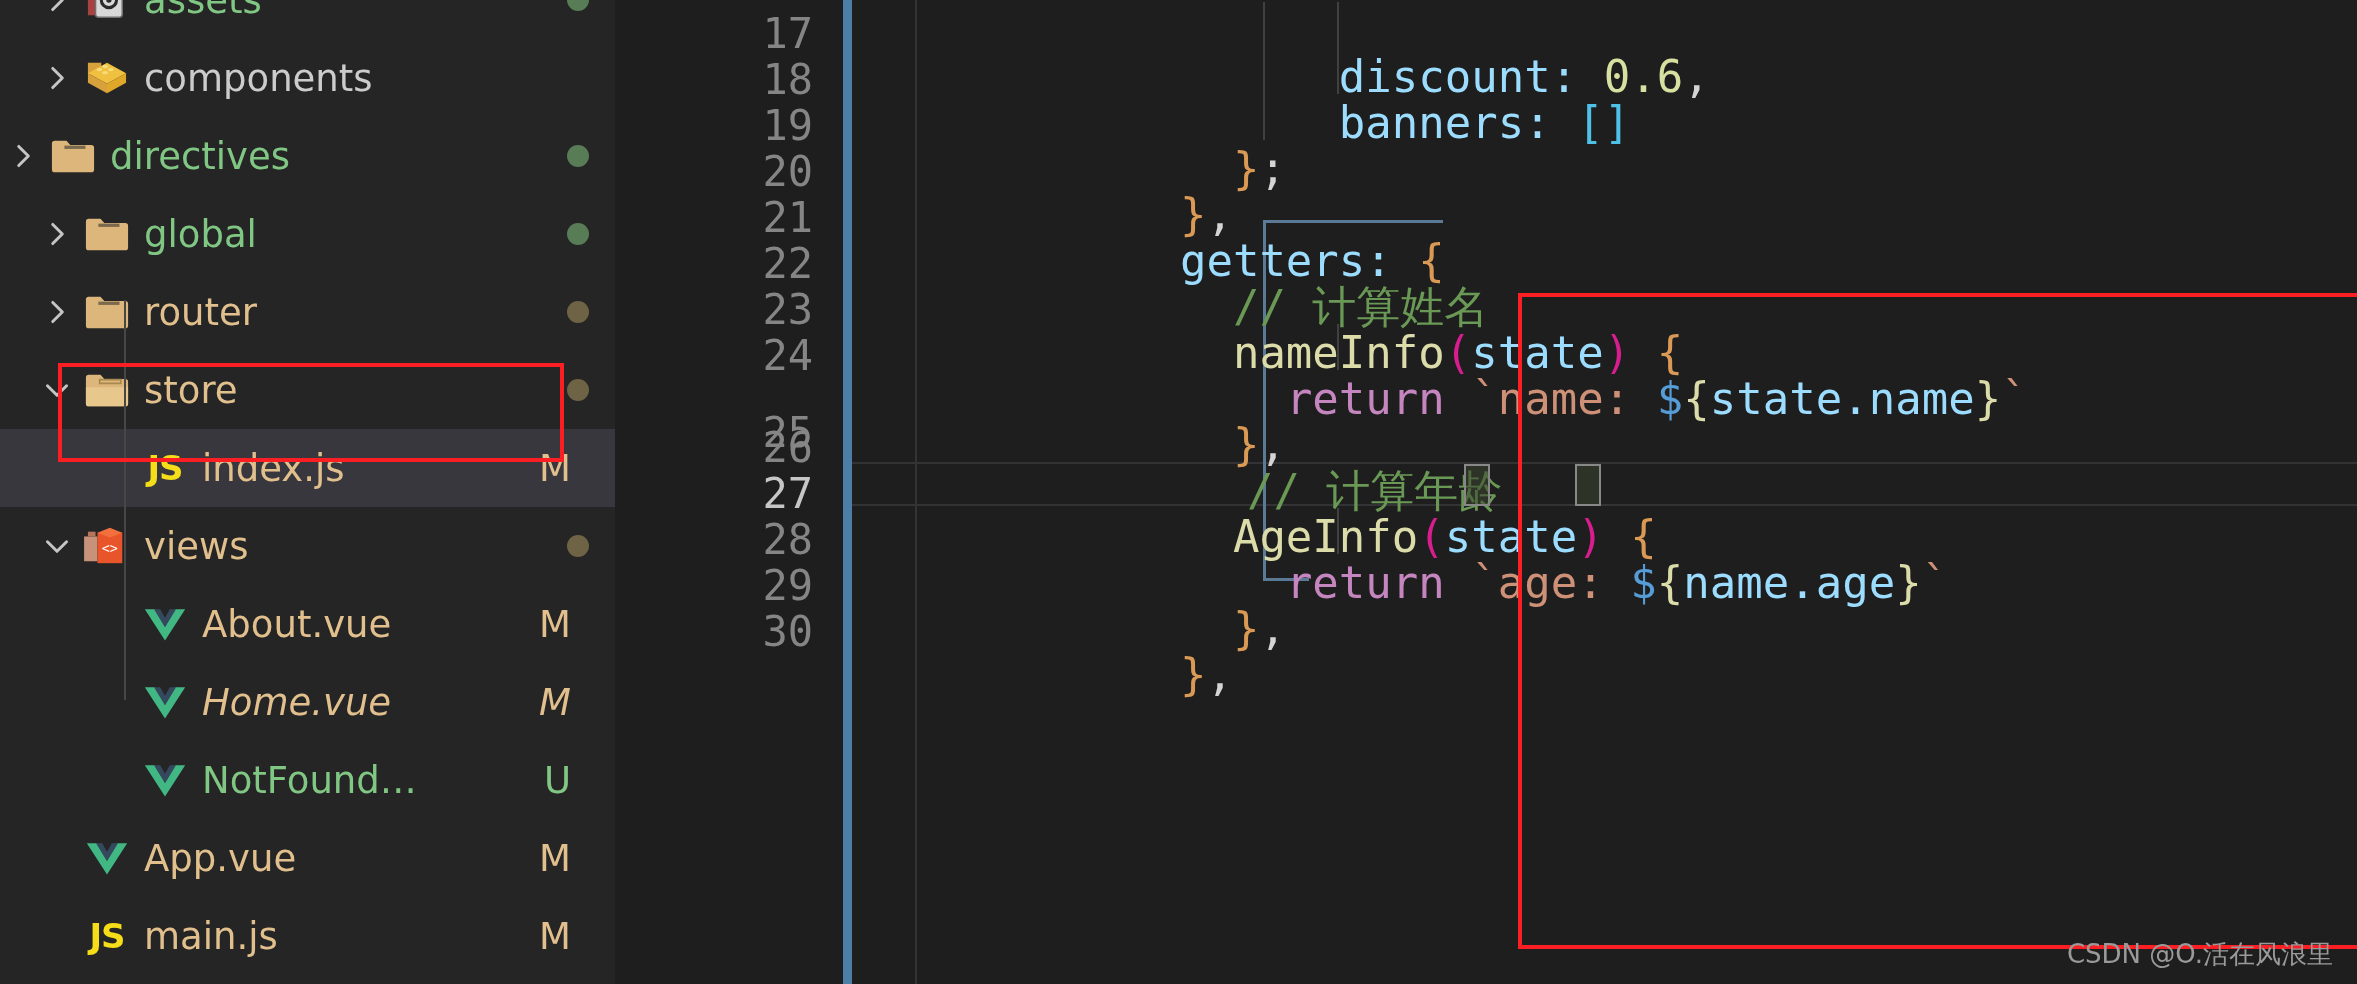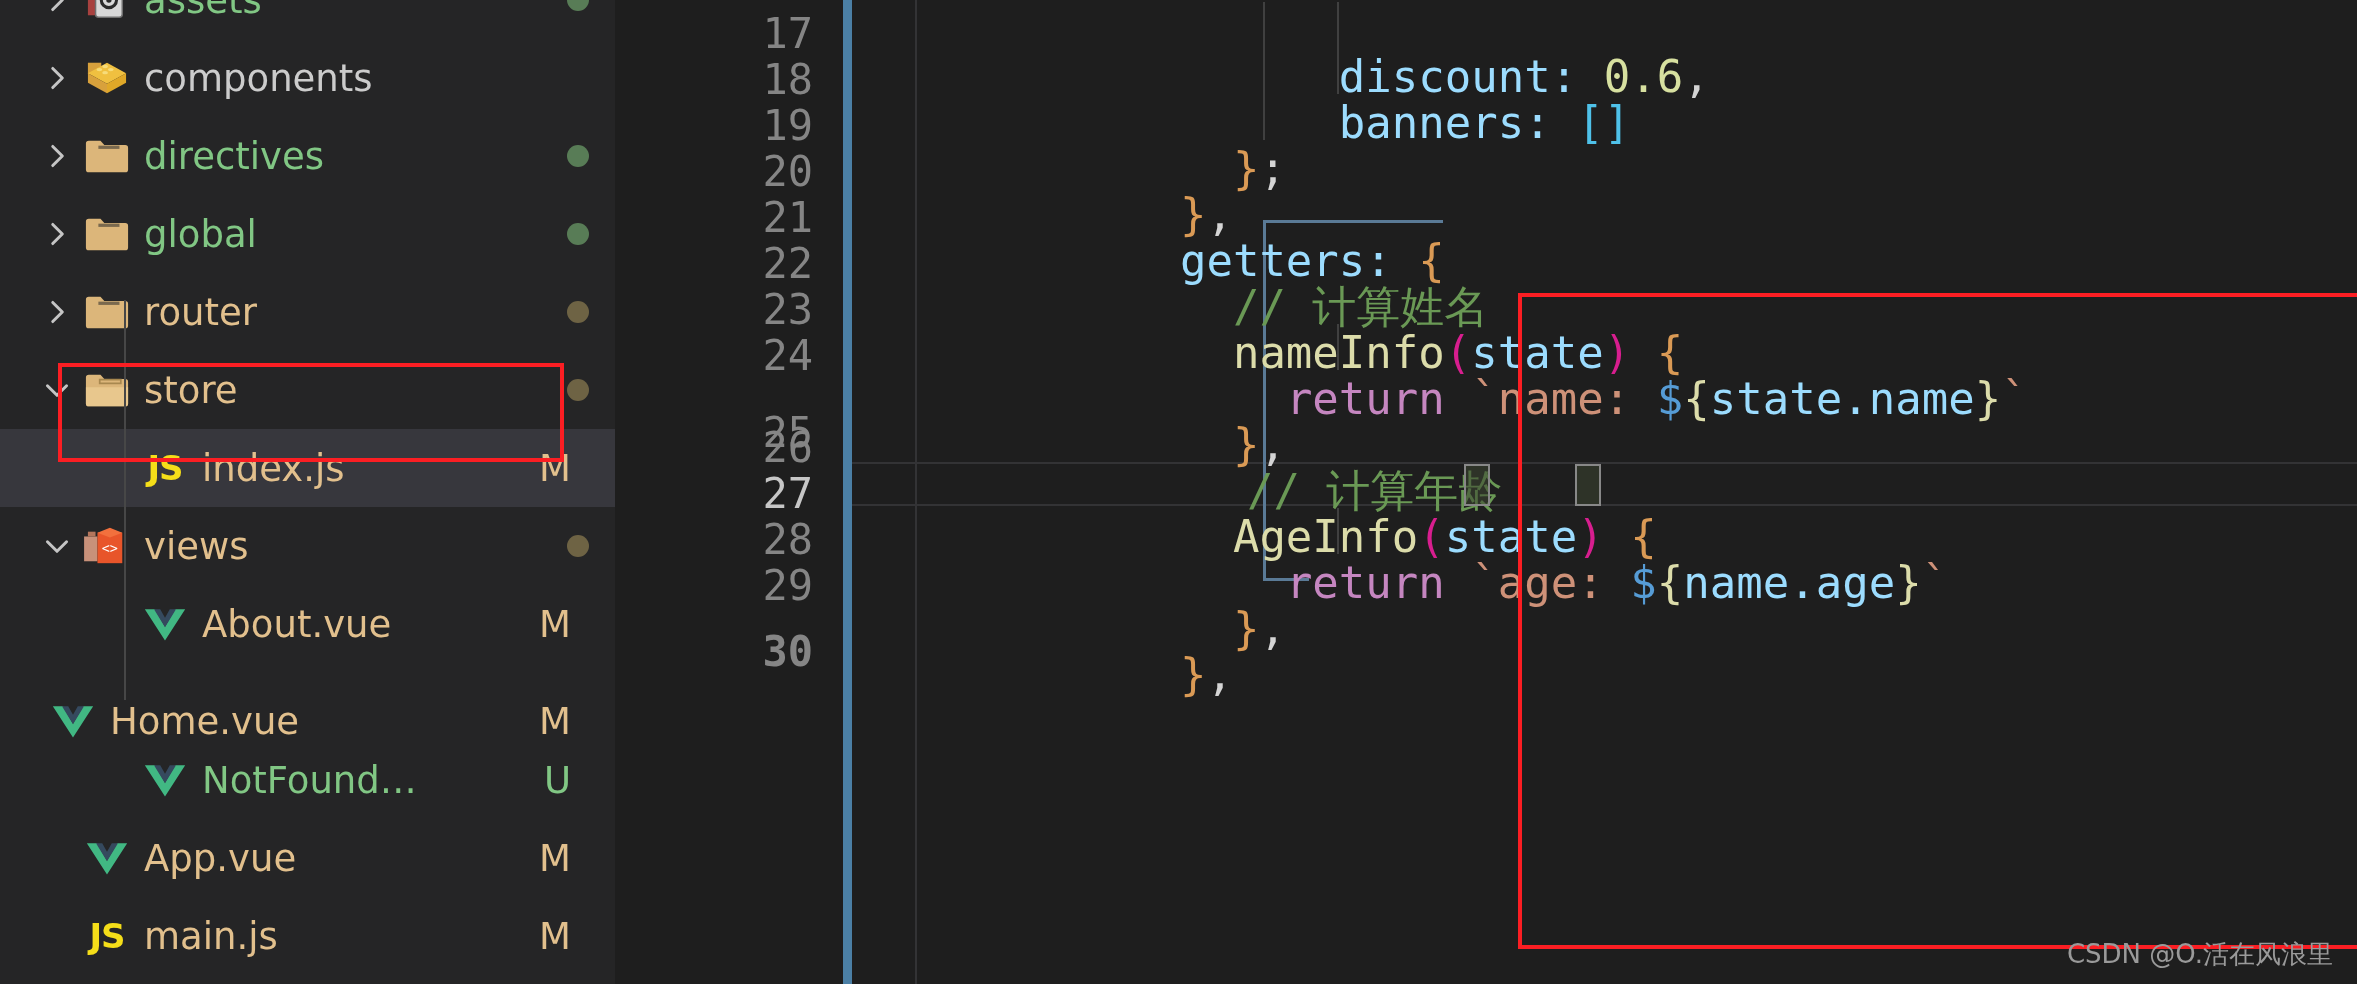--- a/index.html
+++ b/index.html
@@ -252,21 +252,21 @@
               <path d="M2 8.5 L12 14 V19 L2 13.5 Z" fill="#d8a13c"></path>
               <path d="M22 8.5 L12 14 V19 L22 13.5 Z" fill="#e0a828"></path>
               <ellipse cx="8" cy="6.6" rx="1.5" ry="0.9" fill="#f7dc7a"></ellipse>
               <ellipse cx="11" cy="5" rx="1.5" ry="0.9" fill="#f7dc7a"></ellipse>
               <ellipse cx="14" cy="6.6" rx="1.5" ry="0.9" fill="#f7dc7a"></ellipse>
               <ellipse cx="11" cy="8.2" rx="1.5" ry="0.9" fill="#f7dc7a"></ellipse>
             </svg>
           </span>
           <span class="label" style="color: rgb(204, 204, 204);">components</span>
         </div>
-        <div class="tree-row" style="position: absolute; left: 0px; right: 0px; top: 117px; padding-left: 34px;">
+        <div class="tree-row" style="position: absolute; left: 0px; right: 0px; top: 117px; ">
           <span class="chev">
             <svg width="34" height="34" viewBox="0 0 16 16">
               <path d="M6 3.5 L10.5 8 L6 12.5" fill="none" stroke="#c5c5c5" stroke-width="1.4" stroke-linecap="round" stroke-linejoin="round"></path>
             </svg>
           </span>
           <span class="ficon">
             <svg width="46" height="40" viewBox="0 0 24 20">
               <path d="M1 3.5 A1.5 1.5 0 0 1 2.5 2 H8.6 L10.6 4.3 H21.5 A1.5 1.5 0 0 1 23 5.8 V17 A1.5 1.5 0 0 1 21.5 18.5 H2.5 A1.5 1.5 0 0 1 1 17 Z" fill="#dcb67a"></path>
               <path d="M7.5 4.6 H18.5 V6.3 H7.5 Z" fill="#2a2a2a" opacity="0.55"></path>
             </svg>
@@ -350,21 +350,21 @@
           <span class="chev"></span>
           <span class="ficon">
             <svg width="44" height="38" viewBox="0 0 24 20">
               <path d="M1 2 H6.5 L12 11.5 L17.5 2 H23 L12 19 Z" fill="#41b883"></path>
               <path d="M6 2 H9.4 L12 6.6 L14.6 2 H18 L12 11.8 Z" fill="#35495e"></path>
             </svg>
           </span>
           <span class="label" style="color: rgb(226, 192, 141);">About.vue</span>
           <span class="gitletter" style="color: rgb(226, 192, 141); margin-right: 30px;">M</span>
         </div>
-        <div class="tree-row" style="position: absolute; left: 0px; right: 0px; top: 682px; ">
+        <div class="tree-row" style="position: absolute; left: 0px; right: 0px; top: 663px; padding-left: 92px; font-style: italic;">
           <span class="chev"></span>
           <span class="ficon">
             <svg width="44" height="38" viewBox="0 0 24 20">
               <path d="M1 2 H6.5 L12 11.5 L17.5 2 H23 L12 19 Z" fill="#41b883"></path>
               <path d="M6 2 H9.4 L12 6.6 L14.6 2 H18 L12 11.8 Z" fill="#35495e"></path>
             </svg>
           </span>
           <span class="label" style="color: rgb(226, 192, 141);">Home.vue</span>
           <span class="gitletter" style="color: rgb(226, 192, 141); margin-right: 30px;">M</span>
         </div>
@@ -414,21 +414,21 @@
         <div class="lnum" style="top: 148px;">20</div>
         <div class="lnum" style="top: 194px;">21</div>
         <div class="lnum" style="top: 240px;">22</div>
         <div class="lnum" style="top: 286px;">23</div>
         <div class="lnum" style="top: 332px;">24</div>
         <div class="lnum" style="top: 378px; margin-top: 31px;">25</div>
         <div class="lnum" style="top: 424px;">26</div>
         <div class="lnum active" style="top: 470px;">27</div>
         <div class="lnum" style="top: 516px;">28</div>
         <div class="lnum" style="top: 562px;">29</div>
-        <div class="lnum" style="top: 628px; font-weight: bold;">30</div>
+        <div class="lnum" style="top: 608px;">30</div>
       </div>
     <div id="modbar"></div>
     <div id="foldline"></div>
 
     <div class="iguide" style="left: 722px; top: 2px; height: 92px;"></div>
     <div class="iguide" style="left: 648px; top: 2px; height: 138px;"></div>
     <div class="iguide" style="left: 722px; top: 324px; height: 46px;"></div>
     <div class="iguide active" style="left: 722px; top: 508px; height: 46px;"></div>
     <div class="iguide" style="left: 722px; top: 508px; height: 46px;"></div>
 

